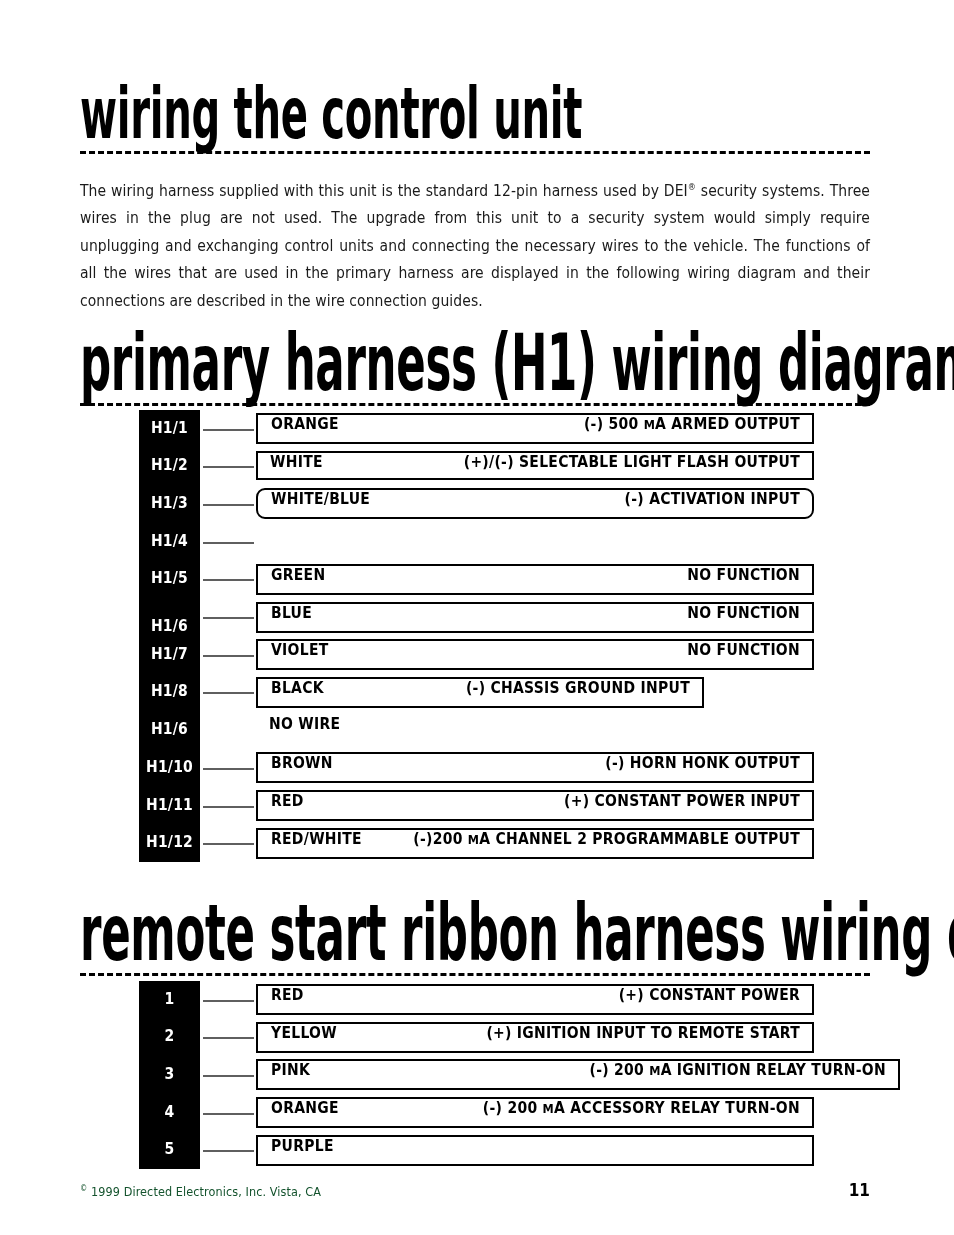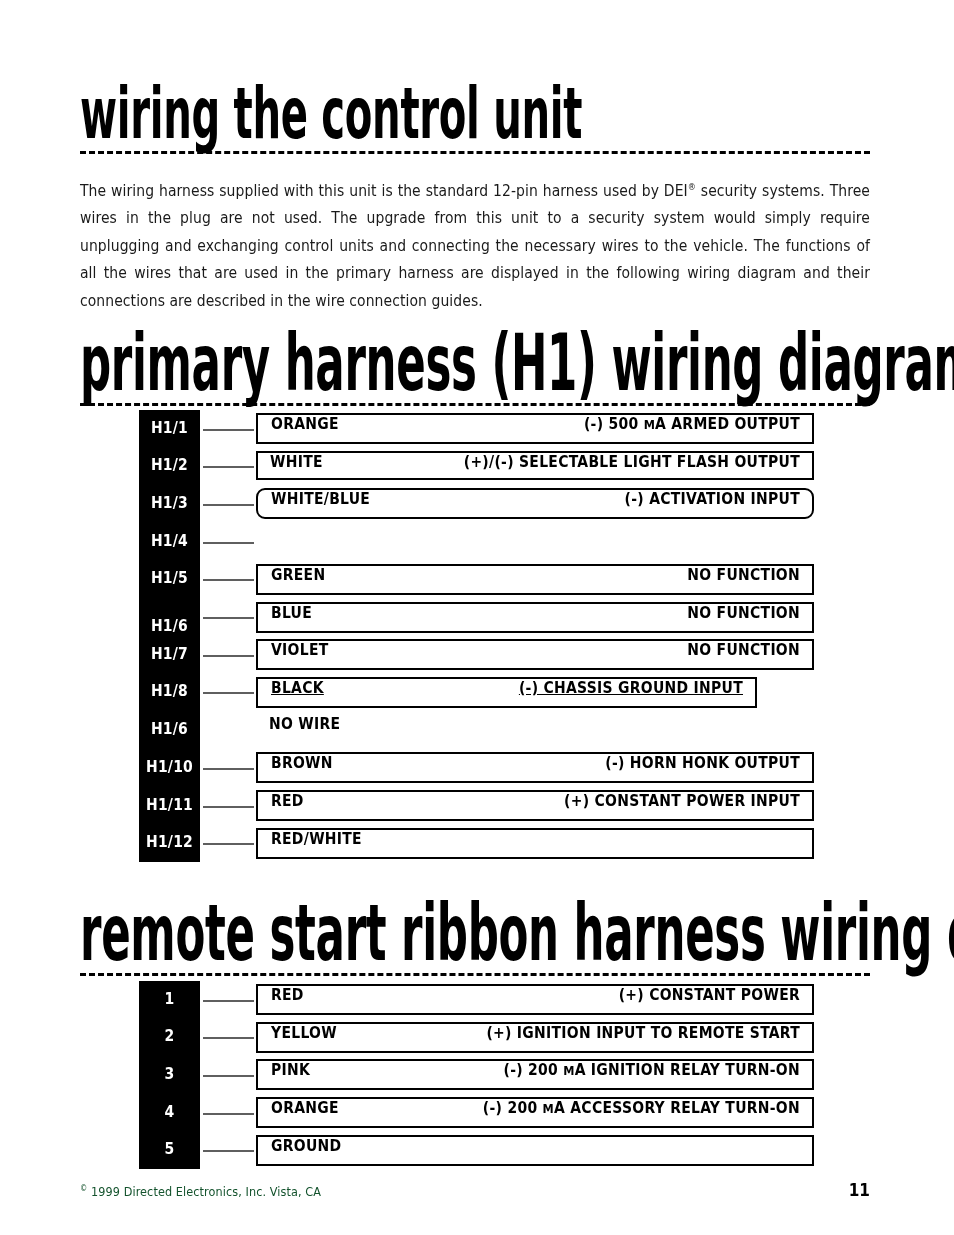--- a/index.html
+++ b/index.html
@@ -214,41 +214,42 @@
       <div class="wirebox" style="top: 188.5px; left: 117px; width: 558px; height: 31px;">
         <span class="wname">BLUE</span>
         <span class="wfunc">NO FUNCTION</span>
       </div>
       <div class="connector" style="top: 241.7px; left: 64px; width: 51px;"></div>
       <div class="wirebox" style="top: 226.2px; left: 117px; width: 558px; height: 31px;">
         <span class="wname">VIOLET</span>
         <span class="wfunc">NO FUNCTION</span>
       </div>
       <div class="connector" style="top: 279.4px; left: 64px; width: 51px;"></div>
-      <div class="wirebox" style="top: 263.9px; left: 117px; width: 501px; height: 31px; text-decoration: underline;">
+      <div class="wirebox" style="top: 263.9px; left: 117px; width: 448px; height: 31px;">
         <span class="wname">BLACK</span>
         <span class="wfunc">(-) CHASSIS GROUND INPUT</span>
       </div>
       <div class="wirebox noborder" style="top: 301.6px; left: 117px; width: 558px; height: 31px;">
         <span class="wname">NO WIRE</span>
         <span class="wfunc"></span>
       </div>
       <div class="connector" style="top: 354.8px; left: 64px; width: 51px;"></div>
       <div class="wirebox" style="top: 339.3px; left: 117px; width: 558px; height: 31px;">
         <span class="wname">BROWN</span>
         <span class="wfunc">(-) HORN HONK OUTPUT</span>
       </div>
       <div class="connector" style="top: 392.5px; left: 64px; width: 51px;"></div>
       <div class="wirebox" style="top: 377px; left: 117px; width: 558px; height: 31px;">
         <span class="wname">RED</span>
         <span class="wfunc">(+) CONSTANT POWER INPUT</span>
       </div>
       <div class="connector" style="top: 430.2px; left: 64px; width: 51px;"></div>
       <div class="wirebox" style="top: 414.7px; left: 117px; width: 558px; height: 31px;">
         <span class="wname">RED/WHITE</span>
+        <span class="wfunc">(-)200 <span class="ma">M</span>A CHANNEL 2 PROGRAMMABLE OUTPUT</span>
       </div>
     </div>
 
   <div class="heading-block" style="top:895px;">
     <div class="heading-text h-sec">remote start ribbon harness wiring diagram</div>
     <div class="dash-rule"></div>
   </div>
 
   <div class="diagram" id="ribbon-diagram" style="top:984px; width:675px; height:185px;">
     <div class="pinbar" id="ribbon-pinbar" style="width: 61px; height: 187.8px; top: -3px;">
@@ -262,32 +263,32 @@
       <div class="wirebox" style="top: 0px; left: 117px; width: 558px; height: 31px;">
         <span class="wname">RED</span>
         <span class="wfunc">(+) CONSTANT POWER</span>
       </div>
       <div class="connector" style="top: 53.2px; left: 64px; width: 51px;"></div>
       <div class="wirebox" style="top: 37.7px; left: 117px; width: 558px; height: 31px;">
         <span class="wname">YELLOW</span>
         <span class="wfunc">(+) IGNITION INPUT TO REMOTE START</span>
       </div>
       <div class="connector" style="top: 90.9px; left: 64px; width: 51px;"></div>
-      <div class="wirebox" style="top: 75.4px; left: 117px; width: 558px; height: 31px;">
+      <div class="wirebox" style="top: 75.4px; left: 117px; width: 644px; height: 31px;">
         <span class="wname">PINK</span>
         <span class="wfunc">(-) 200 <span class="ma">M</span>A IGNITION RELAY TURN-ON</span>
       </div>
       <div class="connector" style="top: 128.6px; left: 64px; width: 51px;"></div>
       <div class="wirebox" style="top: 113.1px; left: 117px; width: 558px; height: 31px;">
         <span class="wname">ORANGE</span>
         <span class="wfunc">(-) 200 <span class="ma">M</span>A ACCESSORY RELAY TURN-ON</span>
       </div>
       <div class="connector" style="top: 166.3px; left: 64px; width: 51px;"></div>
       <div class="wirebox" style="top: 150.8px; left: 117px; width: 558px; height: 31px;">
-        <span class="wname">GROUND</span>
+        <span class="wname">PURPLE</span>
       </div>
     </div>
 
   <div class="footer">
     <div class="copyright"><sup>©</sup> <span>1999 Directed Electronics, Inc. Vista, CA</span></div>
     <div class="pagenum">11</div>
   </div>
 
 </div>
 

